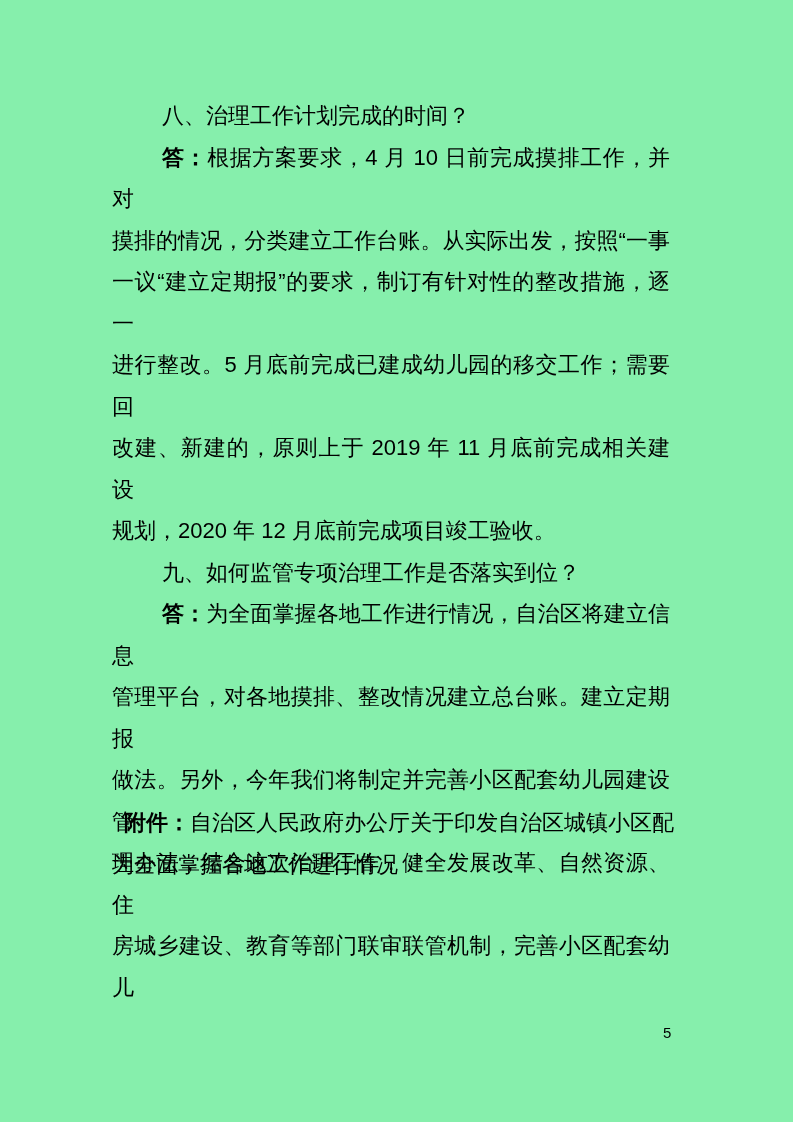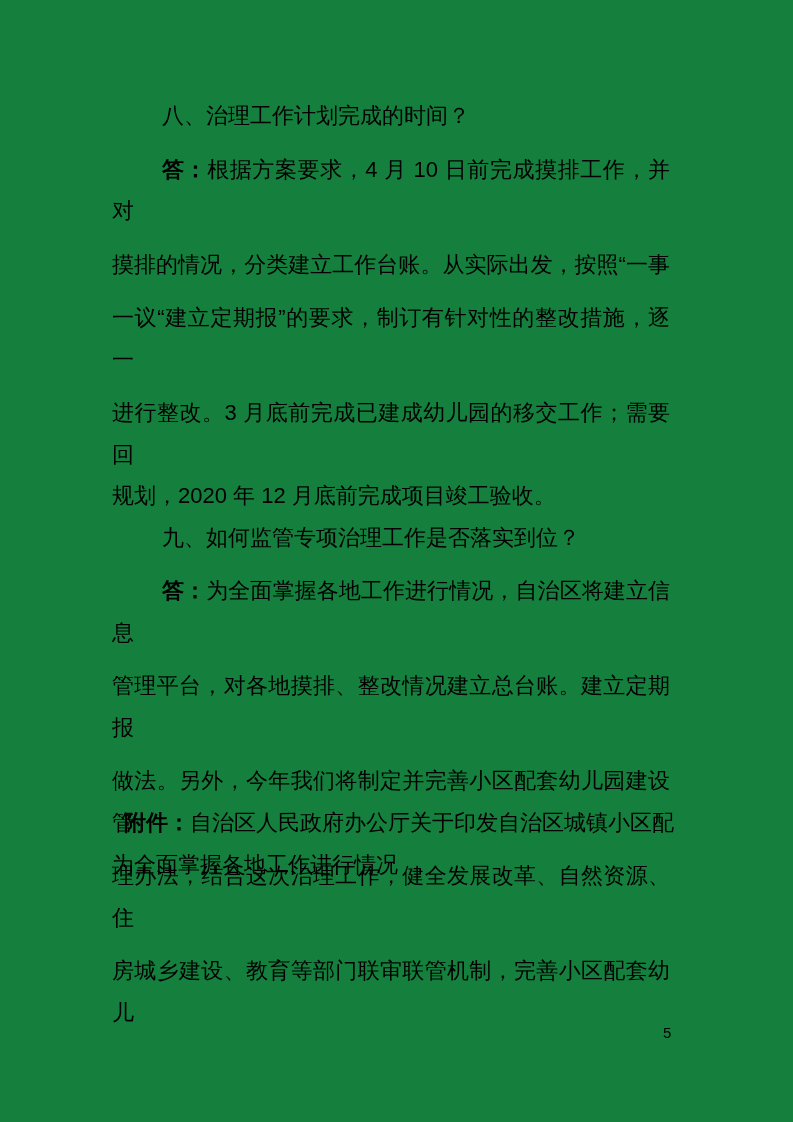--- a/index.html
+++ b/index.html
@@ -11,21 +11,21 @@
     width: 793px;
     height: 1122px;
     position: relative;
     overflow: hidden;
     font-family: "Liberation Sans", "DejaVu Sans", sans-serif;
     color: #000000;
   }
   .doc-page {
     position: absolute;
     inset: 0;
-    background: #15803d;
+    background: #86efac;
     padding-left: 40px;
   }
   .doc-body {
     position: absolute;
     left: 112px;
     top: 95px;
     width: 558px;
     font-size: 22px;
     line-height: 41.5px;
     color: #000000;
@@ -40,21 +40,20 @@
     color: #000000;
   }
   .text-line {
     width: 100%;
     white-space: nowrap;
   }
   .text-line.justify {
     white-space: normal;
     text-align: justify;
     text-align-last: justify;
-    margin-top: 12px;
   }
   .text-line.indent {
     text-indent: 50px;
   }
   .text-line.small-indent {
     text-indent: 12px;
   }
   .text-line b {
     font-weight: bold;
   }
@@ -69,21 +68,22 @@
 </style>
 </head>
 <body>
 
 <div class="doc-page">
   <div class="doc-body">
       <div class="text-line indent">八、治理工作计划完成的时间？</div>
       <div class="text-line justify indent"><b>答：</b>根据方案要求，4 月 10 日前完成摸排工作，并对</div>
       <div class="text-line justify">摸排的情况，分类建立工作台账。从实际出发，按照“一事</div>
       <div class="text-line justify">一议“建立定期报”的要求，制订有针对性的整改措施，逐一</div>
-      <div class="text-line justify">进行整改。3 月底前完成已建成幼儿园的移交工作；需要回</div>
+      <div class="text-line justify">进行整改。5 月底前完成已建成幼儿园的移交工作；需要回</div>
+      <div class="text-line justify">改建、新建的，原则上于 2019 年 11 月底前完成相关建设</div>
       <div class="text-line">规划，2020 年 12 月底前完成项目竣工验收。</div>
       <div class="text-line indent">九、如何监管专项治理工作是否落实到位？</div>
       <div class="text-line justify indent"><b>答：</b>为全面掌握各地工作进行情况，自治区将建立信息</div>
       <div class="text-line justify">管理平台，对各地摸排、整改情况建立总台账。建立定期报</div>
       <div class="text-line justify">做法。另外，今年我们将制定并完善小区配套幼儿园建设管</div>
       <div class="text-line justify">理办法，结合这次治理工作，健全发展改革、自然资源、住</div>
       <div class="text-line justify">房城乡建设、教育等部门联审联管机制，完善小区配套幼儿</div>
     </div>
   <div class="attachment">
       <div class="text-line small-indent"><b>附件：</b>自治区人民政府办公厅关于印发自治区城镇小区配</div>

